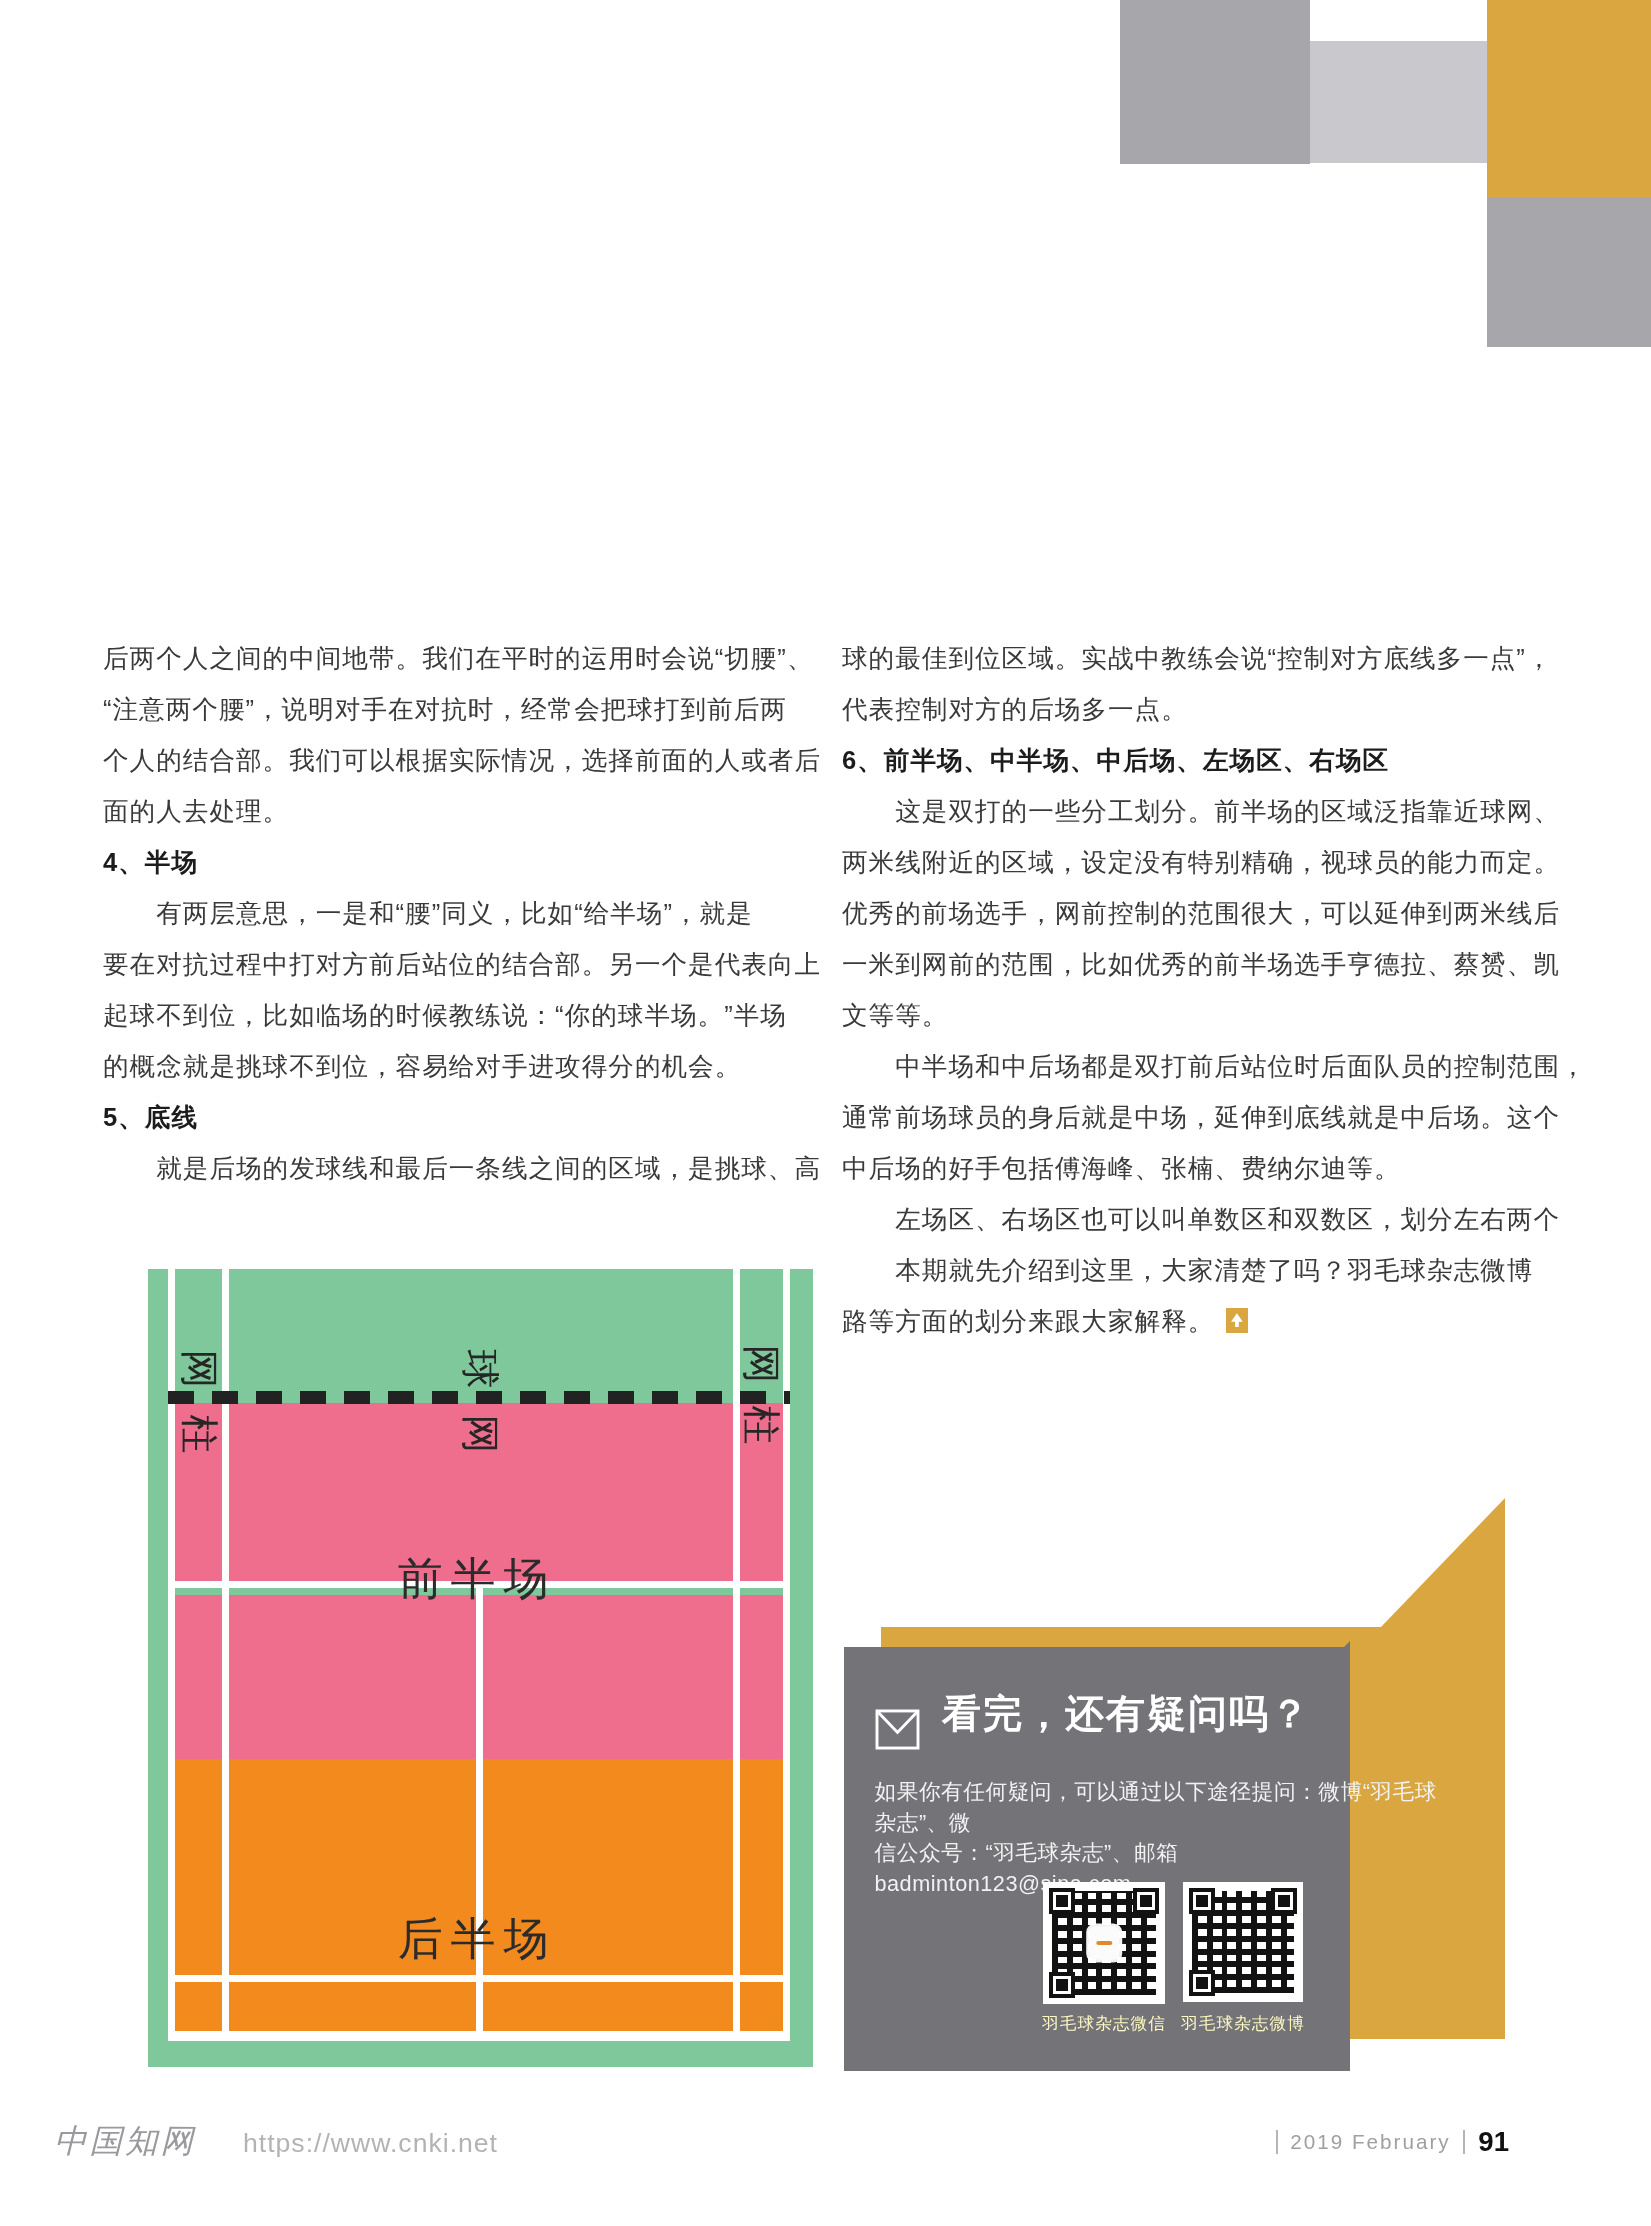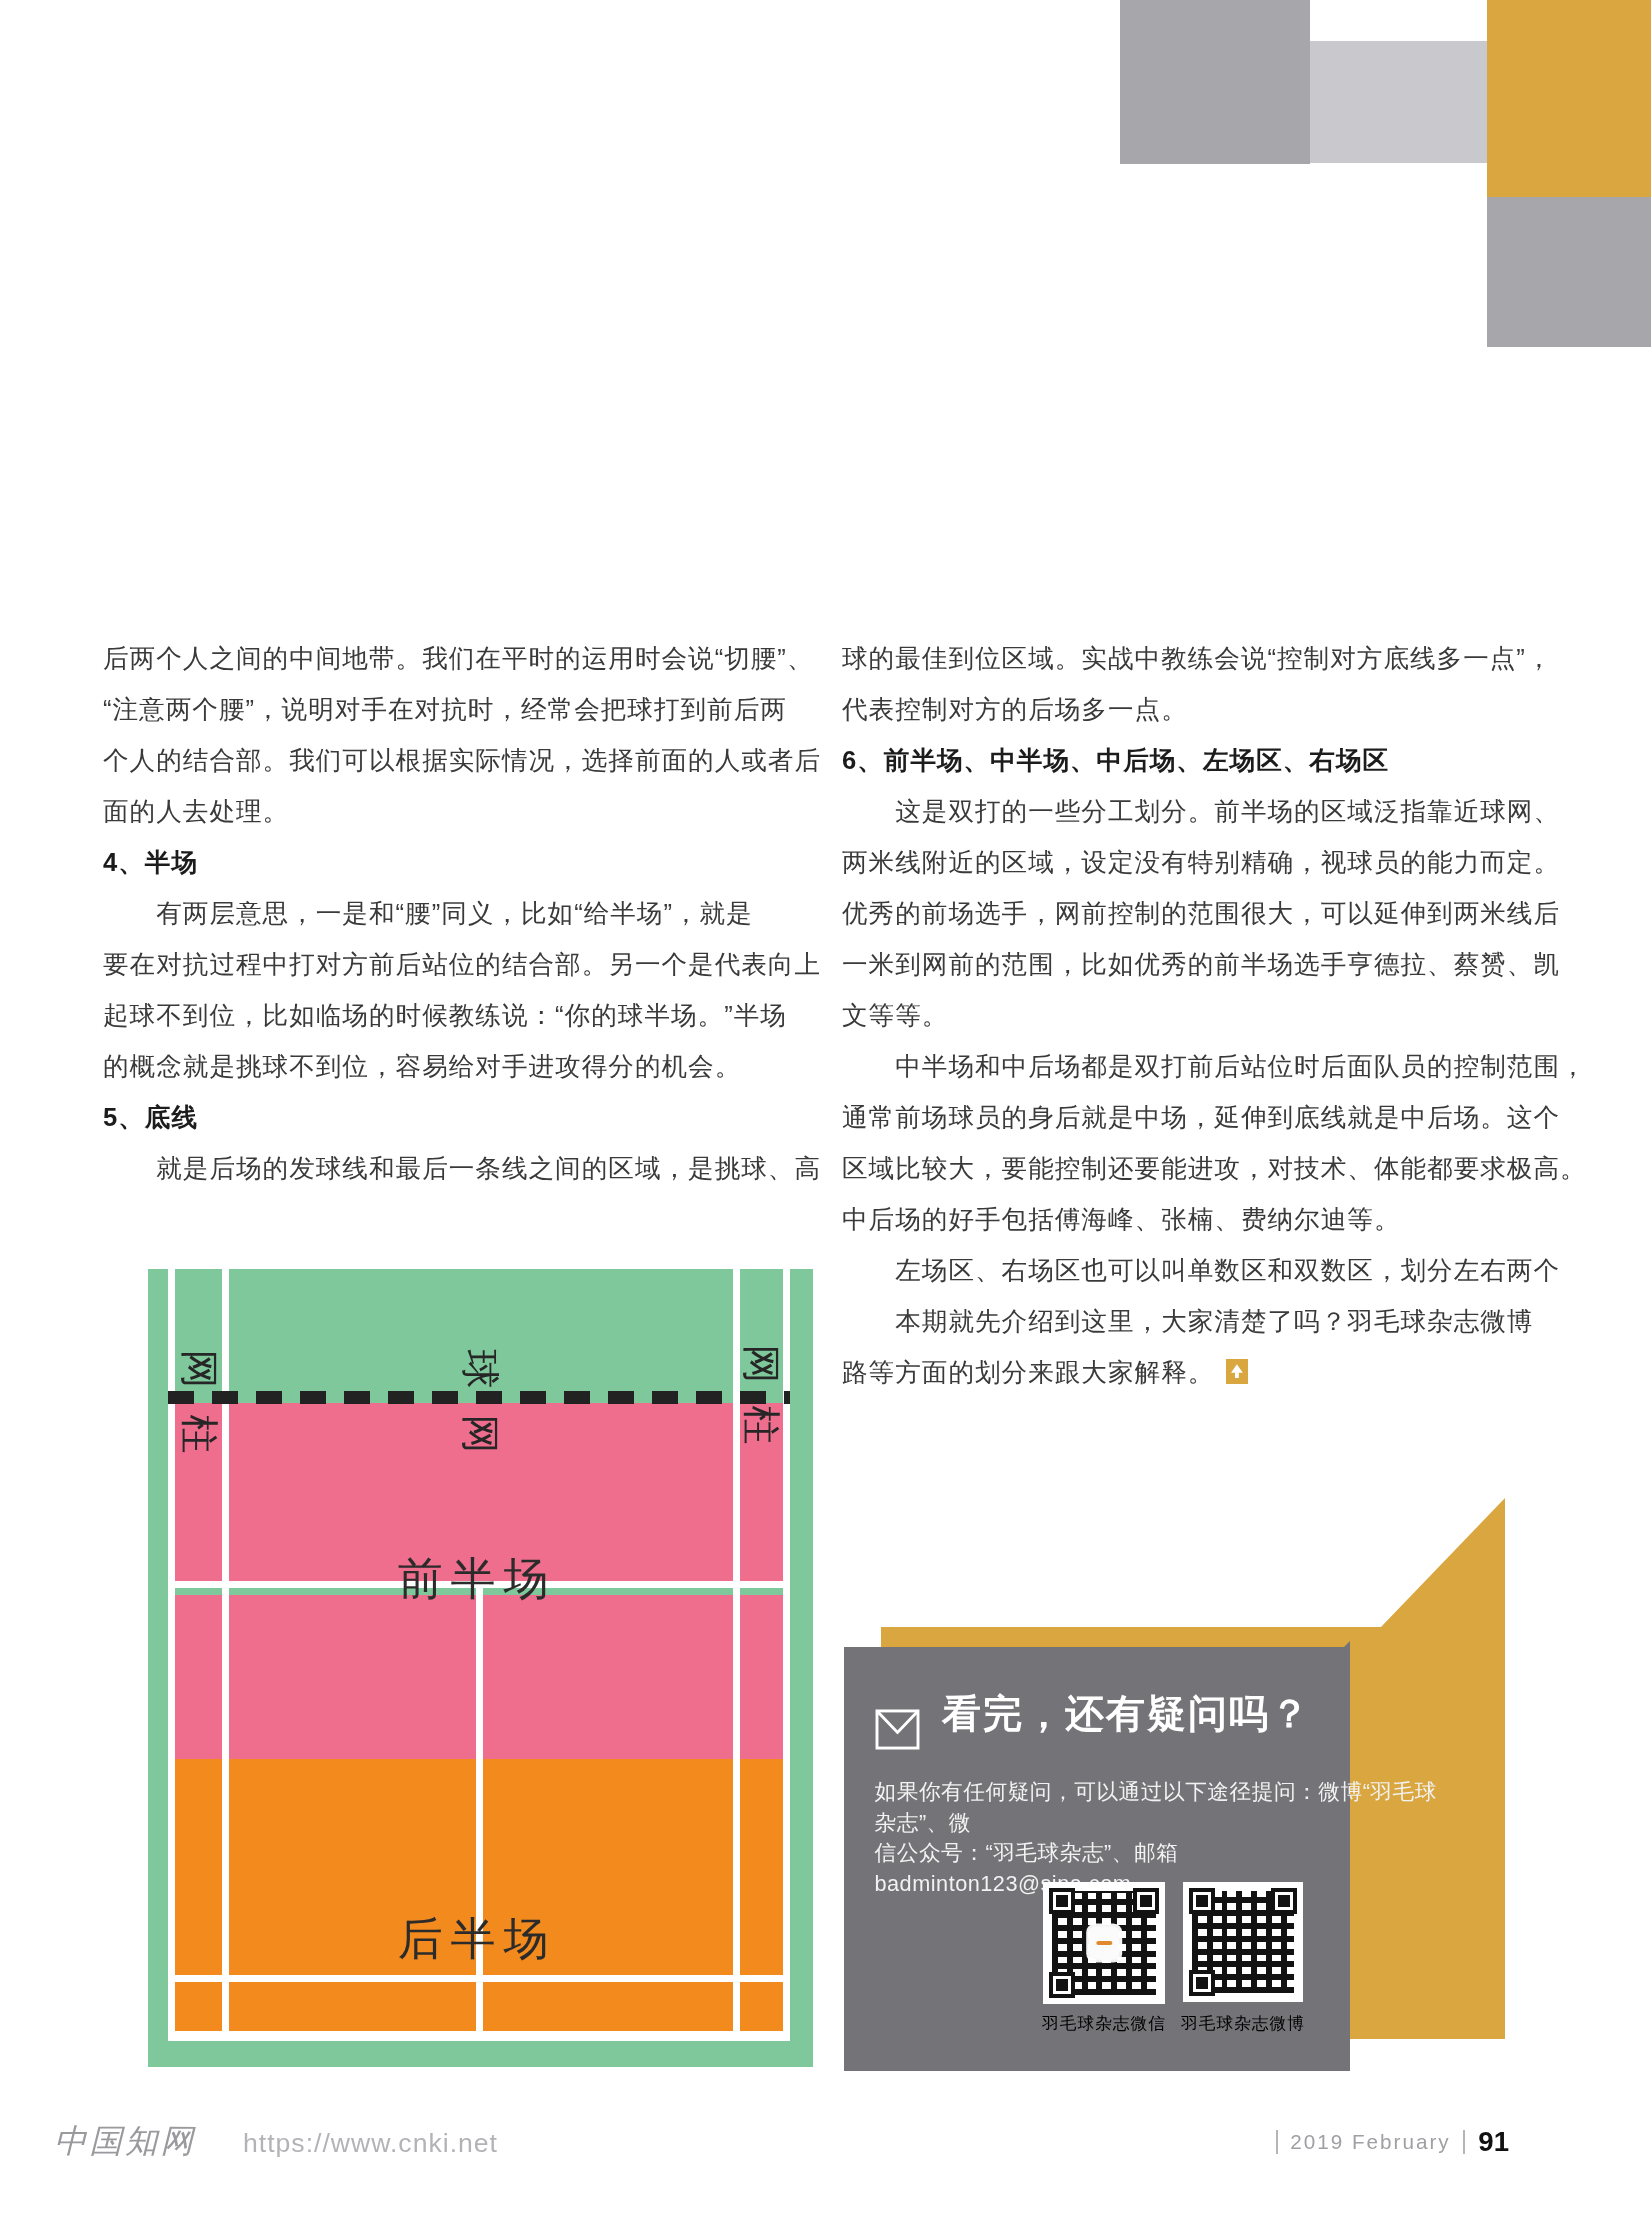--- a/index.html
+++ b/index.html
@@ -64,21 +64,21 @@
   .finder{position:absolute;width:26.6px;height:26.6px;border:4.9px solid #121212;background:#ffffff;box-sizing:border-box;}
   .finder::after{content:'';position:absolute;inset:3px;background:#121212;}
   .f-tl{left:5.9px;top:5.9px;} .f-tr{right:5.9px;top:5.9px;} .f-bl{left:5.9px;bottom:5.9px;}
   .qr-logo{position:absolute;left:50%;top:50%;transform:translate(-50%,-50%);
     width:29.6px;height:33px;background:#fbfbfb;border-radius:5.9px;box-shadow:0 0 0 3px rgba(255,255,255,0.95);}
   .qr-logo::after{content:'';position:absolute;left:50%;top:50%;transform:translate(-50%,-50%);
     width:15.8px;height:4.9px;background:#e austro;}
   .qr-logo i{position:absolute;left:50%;top:50%;transform:translate(-50%,-50%);
     width:15.8px;height:4.9px;background:#e08a2e;border-radius:2px;}
   .qr-caption{position:absolute;top:493px;width:158px;text-align:center;
-    color:#000000;font-size:16.7px;letter-spacing:1px;}
+    color:#fef9c3;font-size:16.7px;letter-spacing:1px;}
   .cap-left{left:181px;} .cap-right{left:320px;}
 
   
   .footer-left{left:54px;top:2120px;display:flex;align-items:baseline;}
   .cnki-name{color:#9a9a9e;font-size:32.5px;letter-spacing:3px;font-style:italic;}
   .cnki-url{color:#b3b3b7;font-size:26.6px;margin-left:47px;letter-spacing:1px;}
   .footer-right{top:2126px;right:143px;display:flex;align-items:center;}
   .f-bar{width:2px;height:23.6px;background:#b5b5b9;margin:0 11.8px;}
   .f-issue{color:#a0a0a4;font-size:20.7px;letter-spacing:2px;}
   .f-page{color:#111111;font-size:27.6px;font-weight:700;margin-left:2px;}
@@ -108,21 +108,20 @@
     <div class="tline">球的最佳到位区域。实战中教练会说“控制对方底线多一点”，</div>
     <div class="tline">代表控制对方的后场多一点。</div>
     <div class="tline bold">6、前半场、中半场、中后场、左场区、右场区</div>
     <div class="tline">　　这是双打的一些分工划分。前半场的区域泛指靠近球网、</div>
     <div class="tline">两米线附近的区域，设定没有特别精确，视球员的能力而定。</div>
     <div class="tline">优秀的前场选手，网前控制的范围很大，可以延伸到两米线后</div>
     <div class="tline">一米到网前的范围，比如优秀的前半场选手亨德拉、蔡赟、凯</div>
     <div class="tline">文等等。</div>
     <div class="tline">　　中半场和中后场都是双打前后站位时后面队员的控制范围，</div>
     <div class="tline">通常前场球员的身后就是中场，延伸到底线就是中后场。这个</div>
-    <div class="tline">区域比较大，要能控制还要能进攻，对技术、体能都要求极高。</div>
     <div class="tline">中后场的好手包括傅海峰、张楠、费纳尔迪等。</div>
     <div class="tline">　　左场区、右场区也可以叫单数区和双数区，划分左右两个</div>
     <div class="tline">　　本期就先介绍到这里，大家清楚了吗？羽毛球杂志微博</div>
     <div class="tline">路等方面的划分来跟大家解释。<span class="shuttle-icon"></span></div>
   </div>
 
 <div class="abs court">
   <div class="zone zone-pink-top"></div>
   <div class="zone zone-pink-mid"></div>
   <div class="zone zone-orange"></div>

